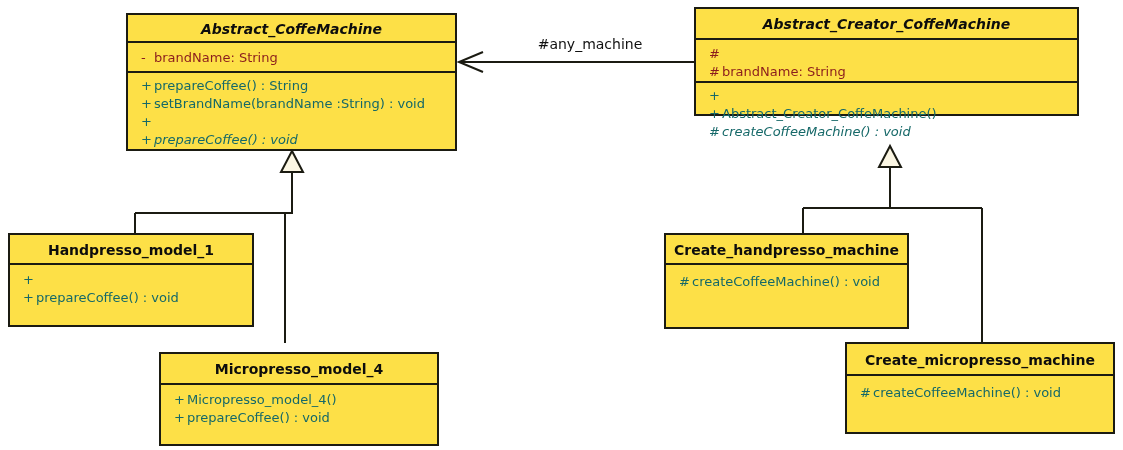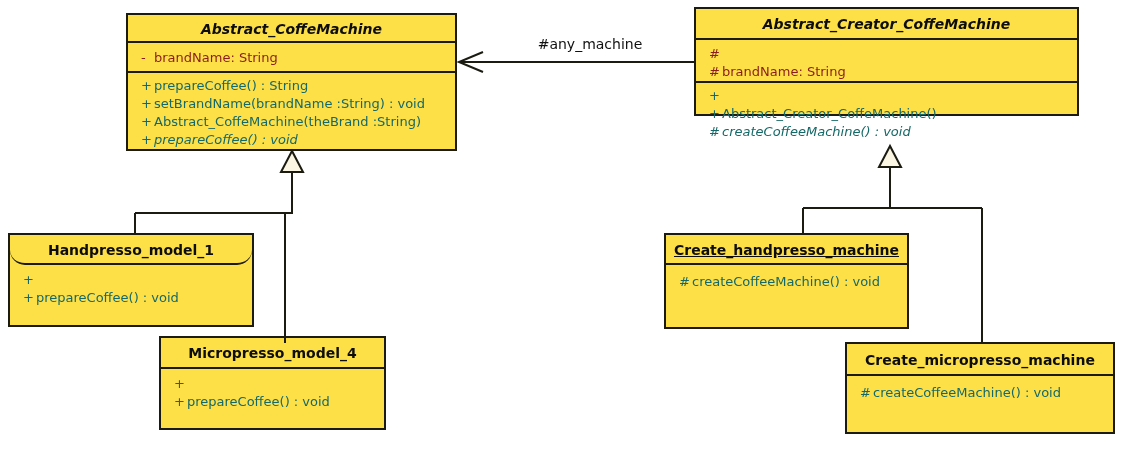--- a/index.html
+++ b/index.html
@@ -81,21 +81,20 @@
       <div class="row method-row">
         <span class="vis">+</span>
         <span>prepareCoffee() : String</span>
       </div>
       <div class="row method-row">
         <span class="vis">+</span>
         <span>setBrandName(brandName :String) : void</span>
       </div>
       <div class="row method-row">
         <span class="vis">+</span>
-        <span>Abstract_CoffeMachine(theBrand :String)</span>
       </div>
       <div class="row method-row italic">
         <span class="vis">+</span>
         <span>prepareCoffee() : void</span>
       </div>
     </div>
   </div>
 
   <div class="uml-class abstract" style="left:694px; top:7px; width:385px; height:109px;">
     <div class="uml-title" style="flex-basis:31px; line-height:31px;">Abstract_Creator_CoffeMachine</div>
@@ -117,47 +116,48 @@
         <span>Abstract_Creator_CoffeMachine()</span>
       </div>
       <div class="row method-row italic">
         <span class="vis">#</span>
         <span>createCoffeeMachine() : void</span>
       </div>
     </div>
   </div>
 
   <div class="uml-class" style="left:8px; top:233px; width:246px; height:94px;">
-    <div class="uml-title" style="flex-basis:30px; line-height:30px;border-radius:15px;">Handpresso_model_1</div>
+    <div class="uml-title" style="flex-basis:30px; line-height:30px;">Handpresso_model_1</div>
     <div class="uml-methods" style="padding-top:6px;">
       <div class="row method-row">
         <span class="vis">+</span>
       </div>
       <div class="row method-row">
         <span class="vis">+</span>
         <span>prepareCoffee() : void</span>
       </div>
     </div>
   </div>
 
-  <div class="uml-class" style="left:159px; top:336px; width:227px; height:94px;">
+  <div class="uml-class" style="left:159px; top:352px; width:280px; height:94px;">
     <div class="uml-title" style="flex-basis:31px; line-height:31px;">Micropresso_model_4</div>
     <div class="uml-methods" style="padding-top:6px;">
       <div class="row method-row">
         <span class="vis">+</span>
+        <span>Micropresso_model_4()</span>
       </div>
       <div class="row method-row">
         <span class="vis">+</span>
         <span>prepareCoffee() : void</span>
       </div>
     </div>
   </div>
 
   <div class="uml-class" style="left:664px; top:233px; width:245px; height:96px;">
-    <div class="uml-title" style="flex-basis:30px; line-height:30px;text-decoration:underline;">Create_handpresso_machine</div>
+    <div class="uml-title" style="flex-basis:30px; line-height:30px;">Create_handpresso_machine</div>
     <div class="uml-methods" style="padding-top:8px;">
       <div class="row method-row">
         <span class="vis">#</span>
         <span>createCoffeeMachine() : void</span>
       </div>
     </div>
   </div>
 
   <div class="uml-class" style="left:845px; top:342px; width:270px; height:92px;">
     <div class="uml-title" style="flex-basis:32px; line-height:32px;">Create_micropresso_machine</div>

